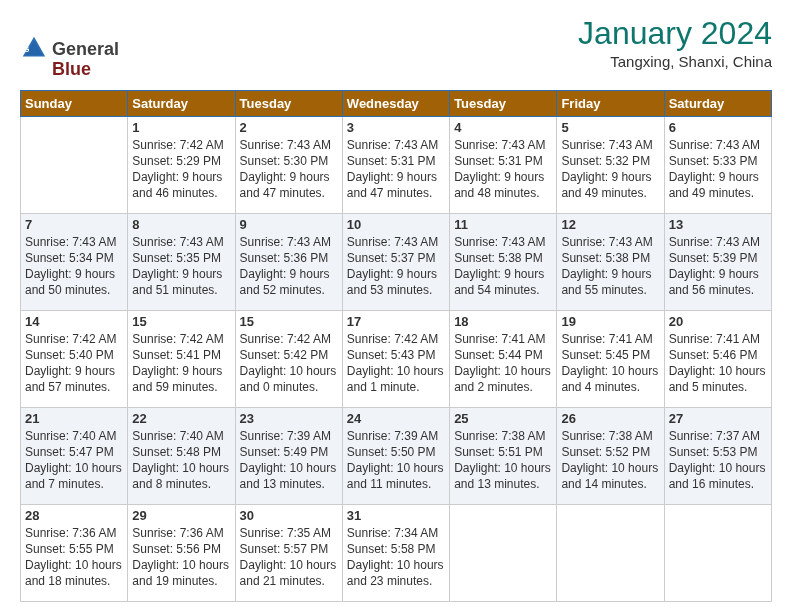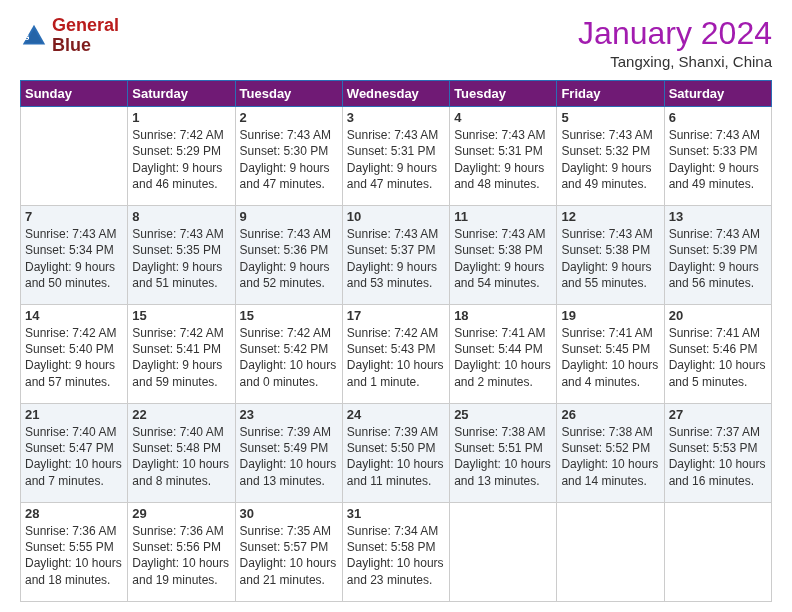--- a/index.html
+++ b/index.html
@@ -26,49 +26,49 @@
     .logo {
       display: flex;
       align-items: center;
       gap: 4px;
     }
     .logo-text {
       font-size: 18px;
       font-weight: bold;
       line-height: 1.1;
     }
-    .logo-general { color: #b91c1c; }
+    .logo-general { color: #404040; margin-top: 24px; }
     .logo-blue { color: #7f1d1d; }
     .logo-icon {
       width: 28px;
       height: 28px;
     }
     .title-block {
       text-align: right;
     }
     .month-year {
       font-size: 32px;
       font-weight: normal;
-      color: #a21caf;
+      color: #0f766e;
       line-height: 1.1;
     }
     .location {
       font-size: 15px;
       color: #333;
       margin-top: 2px;
     }
     .calendar {
       flex: 1;
       border: 1px solid #ccc;
       border-collapse: collapse;
       width: 100%;
       table-layout: fixed;
     }
     .calendar th {
-      background-color: #701a75;
+      background-color: #a16207;
       color: #fff;
       font-size: 13px;
       font-weight: bold;
       padding: 5px 4px;
       text-align: left;
       border: 1px solid #2a6db5;
     }
     .calendar td {
       border: 1px solid #ccc;
       vertical-align: top;

